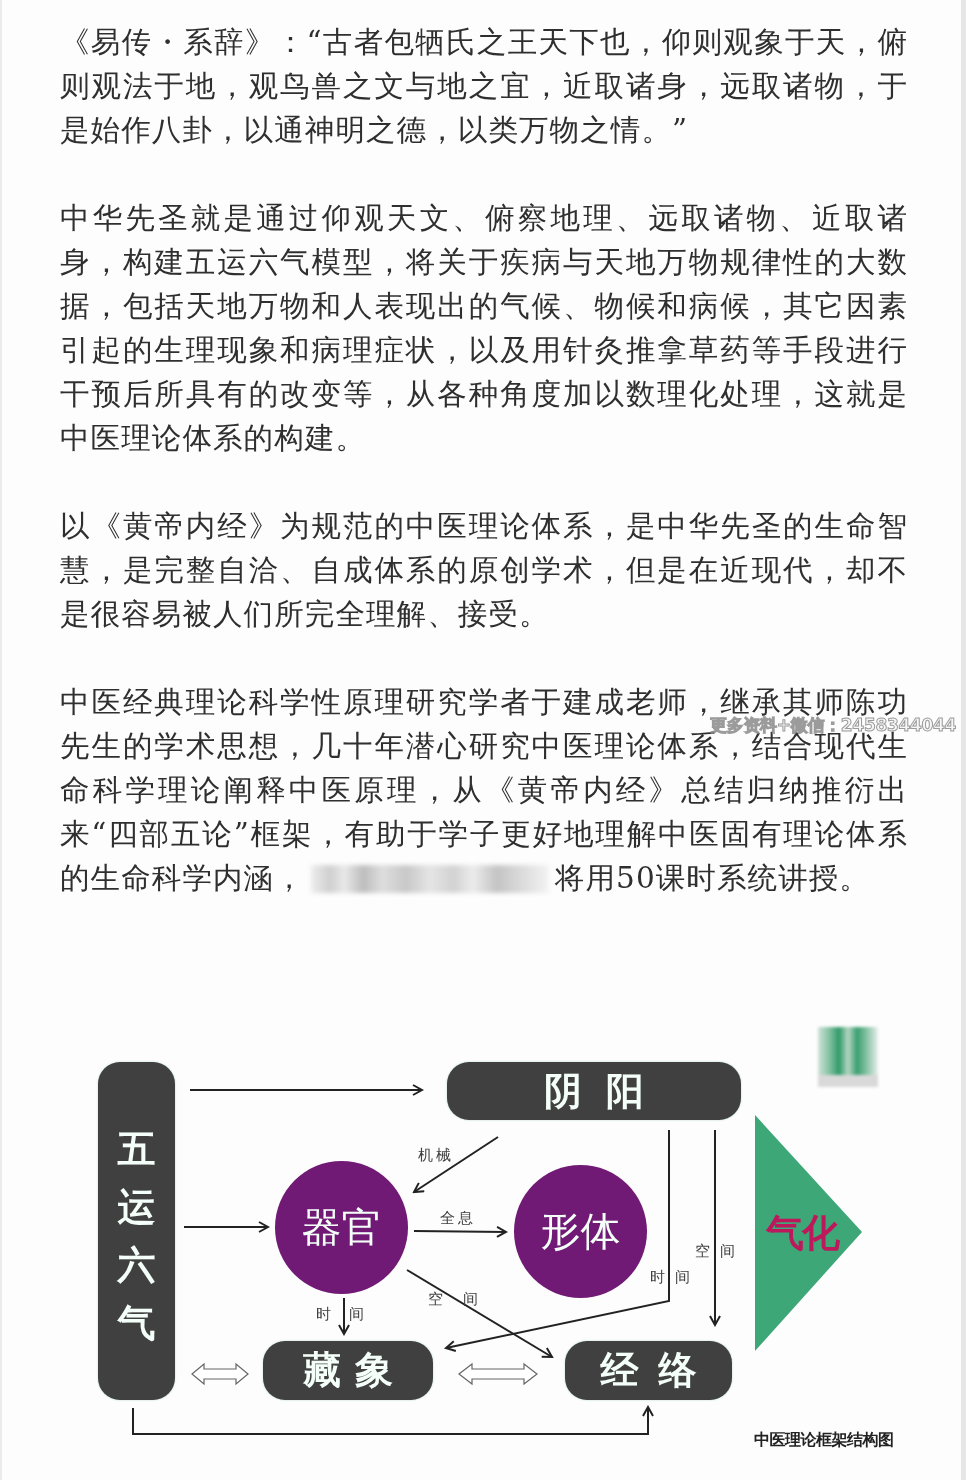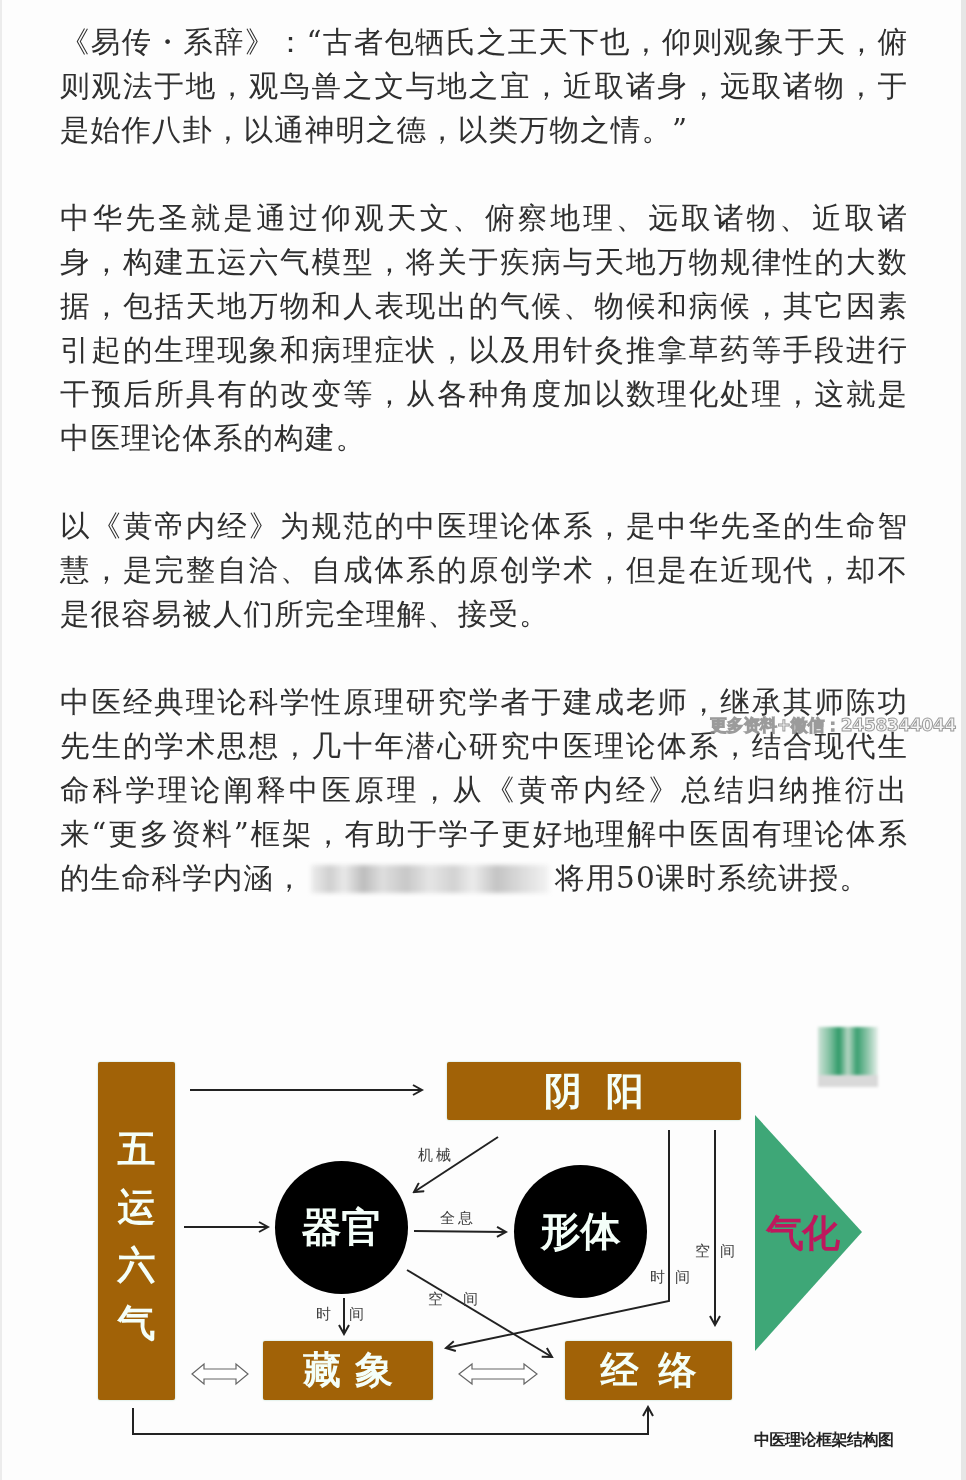--- a/index.html
+++ b/index.html
@@ -73,37 +73,37 @@
     
     .diagram {
       position: absolute;
       left: 0;
       top: 1000px;
       width: 966px;
       height: 480px;
     }
     .g-box {
       position: absolute;
-      background: #a16207;
-      border-radius: 2px;
+      background: #404040;
+      border-radius: 22px;
       color: #f4fff9;
       font-family: "DejaVu Sans", sans-serif;
       font-weight: bold;
       display: flex;
       align-items: center;
       justify-content: center;
       box-shadow: 0 0 2px rgba(62,167,119,0.4);
     }
     .g-circle {
       position: absolute;
-      background: #000000;
+      background: #701a75;
       border-radius: 50%;
       color: #f4fff9;
       font-family: "DejaVu Sans", sans-serif;
-      font-weight: bold;
+      font-weight: normal;
       display: flex;
       align-items: center;
       justify-content: center;
     }
     .wuyun {
       left: 98px;
       top: 62px;
       width: 77px;
       height: 338px;
       flex-direction: column;
@@ -216,21 +216,21 @@
 </head>
 <body>
 
 <div class="left-edge"></div>
 <div class="right-edge"></div>
 
 <div class="article">
   <p class="para">《易传・系辞》：“古者包牺氏之王天下也，仰则观象于天，俯则观法于地，观鸟兽之文与地之宜，近取诸身，远取诸物，于是始作八卦，以通神明之德，以类万物之情。”</p>
   <p class="para">中华先圣就是通过仰观天文、俯察地理、远取诸物、近取诸身，构建五运六气模型，将关于疾病与天地万物规律性的大数据，包括天地万物和人表现出的气候、物候和病候，其它因素引起的生理现象和病理症状，以及用针灸推拿草药等手段进行干预后所具有的改变等，从各种角度加以数理化处理，这就是中医理论体系的构建。</p>
   <p class="para">以《黄帝内经》为规范的中医理论体系，是中华先圣的生命智慧，是完整自洽、自成体系的原创学术，但是在近现代，却不是很容易被人们所完全理解、接受。</p>
-  <p class="para"><span>中医经典理论科学性原理研究学者于建成老师，继承其师陈功先生的学术思想，几十年潜心研究中医理论体系，结合现代生命科学理论阐释中医原理，从《黄帝内经》总结归纳推衍出来“更多资料”框架，有助于学子更好地理解中医固有理论体系的生命科学内涵，</span><span class="blur"></span><span>将用50课时系统讲授。</span></p>
+  <p class="para"><span>中医经典理论科学性原理研究学者于建成老师，继承其师陈功先生的学术思想，几十年潜心研究中医理论体系，结合现代生命科学理论阐释中医原理，从《黄帝内经》总结归纳推衍出来“四部五论”框架，有助于学子更好地理解中医固有理论体系的生命科学内涵，</span><span class="blur"></span><span>将用50课时系统讲授。</span></p>
 </div>
 
 <div class="watermark">
   <div>更多资料+微信：2458344044</div>
 </div>
 
 <div class="diagram">
   <div class="qr-blur"></div>
 
   <svg class="arrows" viewBox="0 0 966 480">

